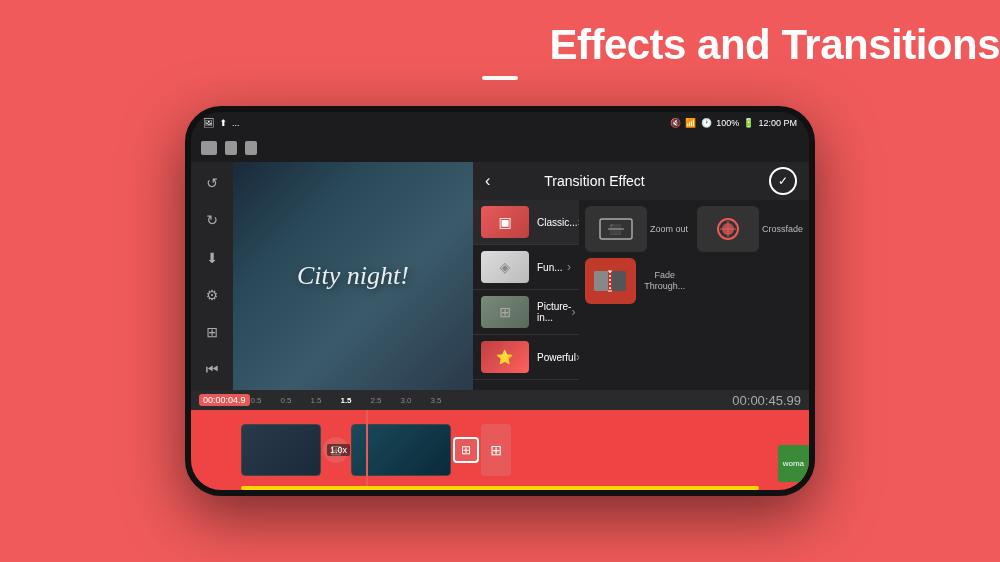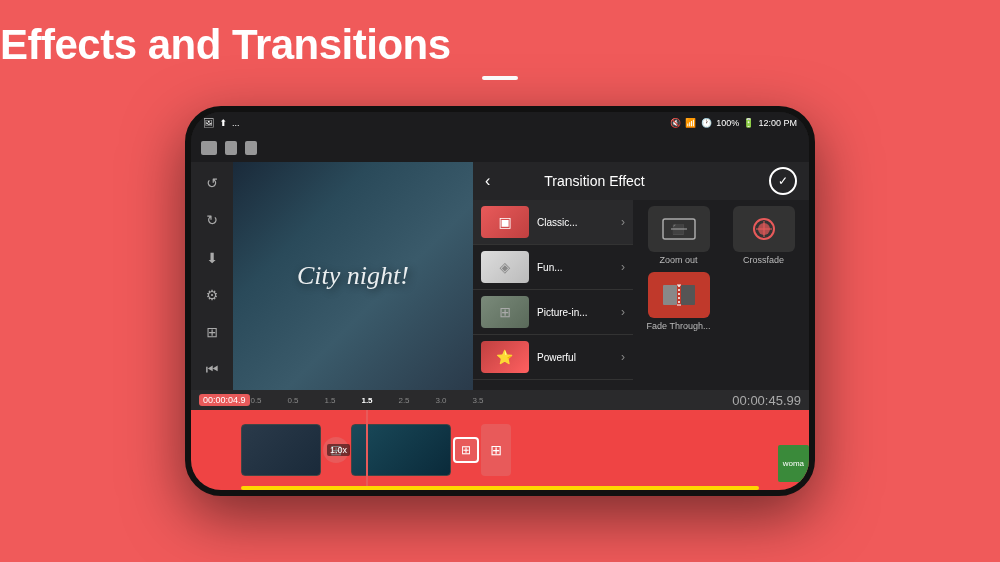--- a/index.html
+++ b/index.html
@@ -7,21 +7,21 @@
       width: 1000px;
       height: 562px;
       background-color: #f05a5a;
       font-family: 'Arial', sans-serif;
       overflow: hidden;
       position: relative;
     }
 
     
     .header-area {
-      text-align: left;
+      text-align: right;
       padding-top: 22px;
       padding-bottom: 10px;
     }
     .main-title {
       font-size: 42px;
       font-weight: 800;
       color: #fff;
       line-height: 1.1;
       letter-spacing: -0.5px;
     }
@@ -315,21 +315,21 @@
       height: 20px;
       background: #2a2a2c;
       display: flex;
       align-items: center;
       padding: 0 50px;
       position: relative;
     }
     .ruler-marks {
       display: flex;
       align-items: center;
-      gap: 7px;
+      gap: 0;
       width: 100%;
     }
     .ruler-mark {
       font-size: 8px;
       color: #888;
       width: 30px;
       text-align: center;
     }
     .ruler-mark.bold {
       color: #fff;
@@ -471,21 +471,21 @@
       flex: 1;
       padding: 6px;
       display: grid;
       grid-template-columns: 1fr 1fr;
       grid-template-rows: auto auto;
       gap: 6px;
       align-content: start;
     }
     .eff-item {
       display: flex;
-      flex-direction: column;
+      flex-direction: row;
       align-items: center;
       gap: 3px;
     }
     .eff-thumb {
       width: 62px;
       height: 46px;
       border-radius: 6px;
       background: #333;
       display: flex;
       align-items: center;

